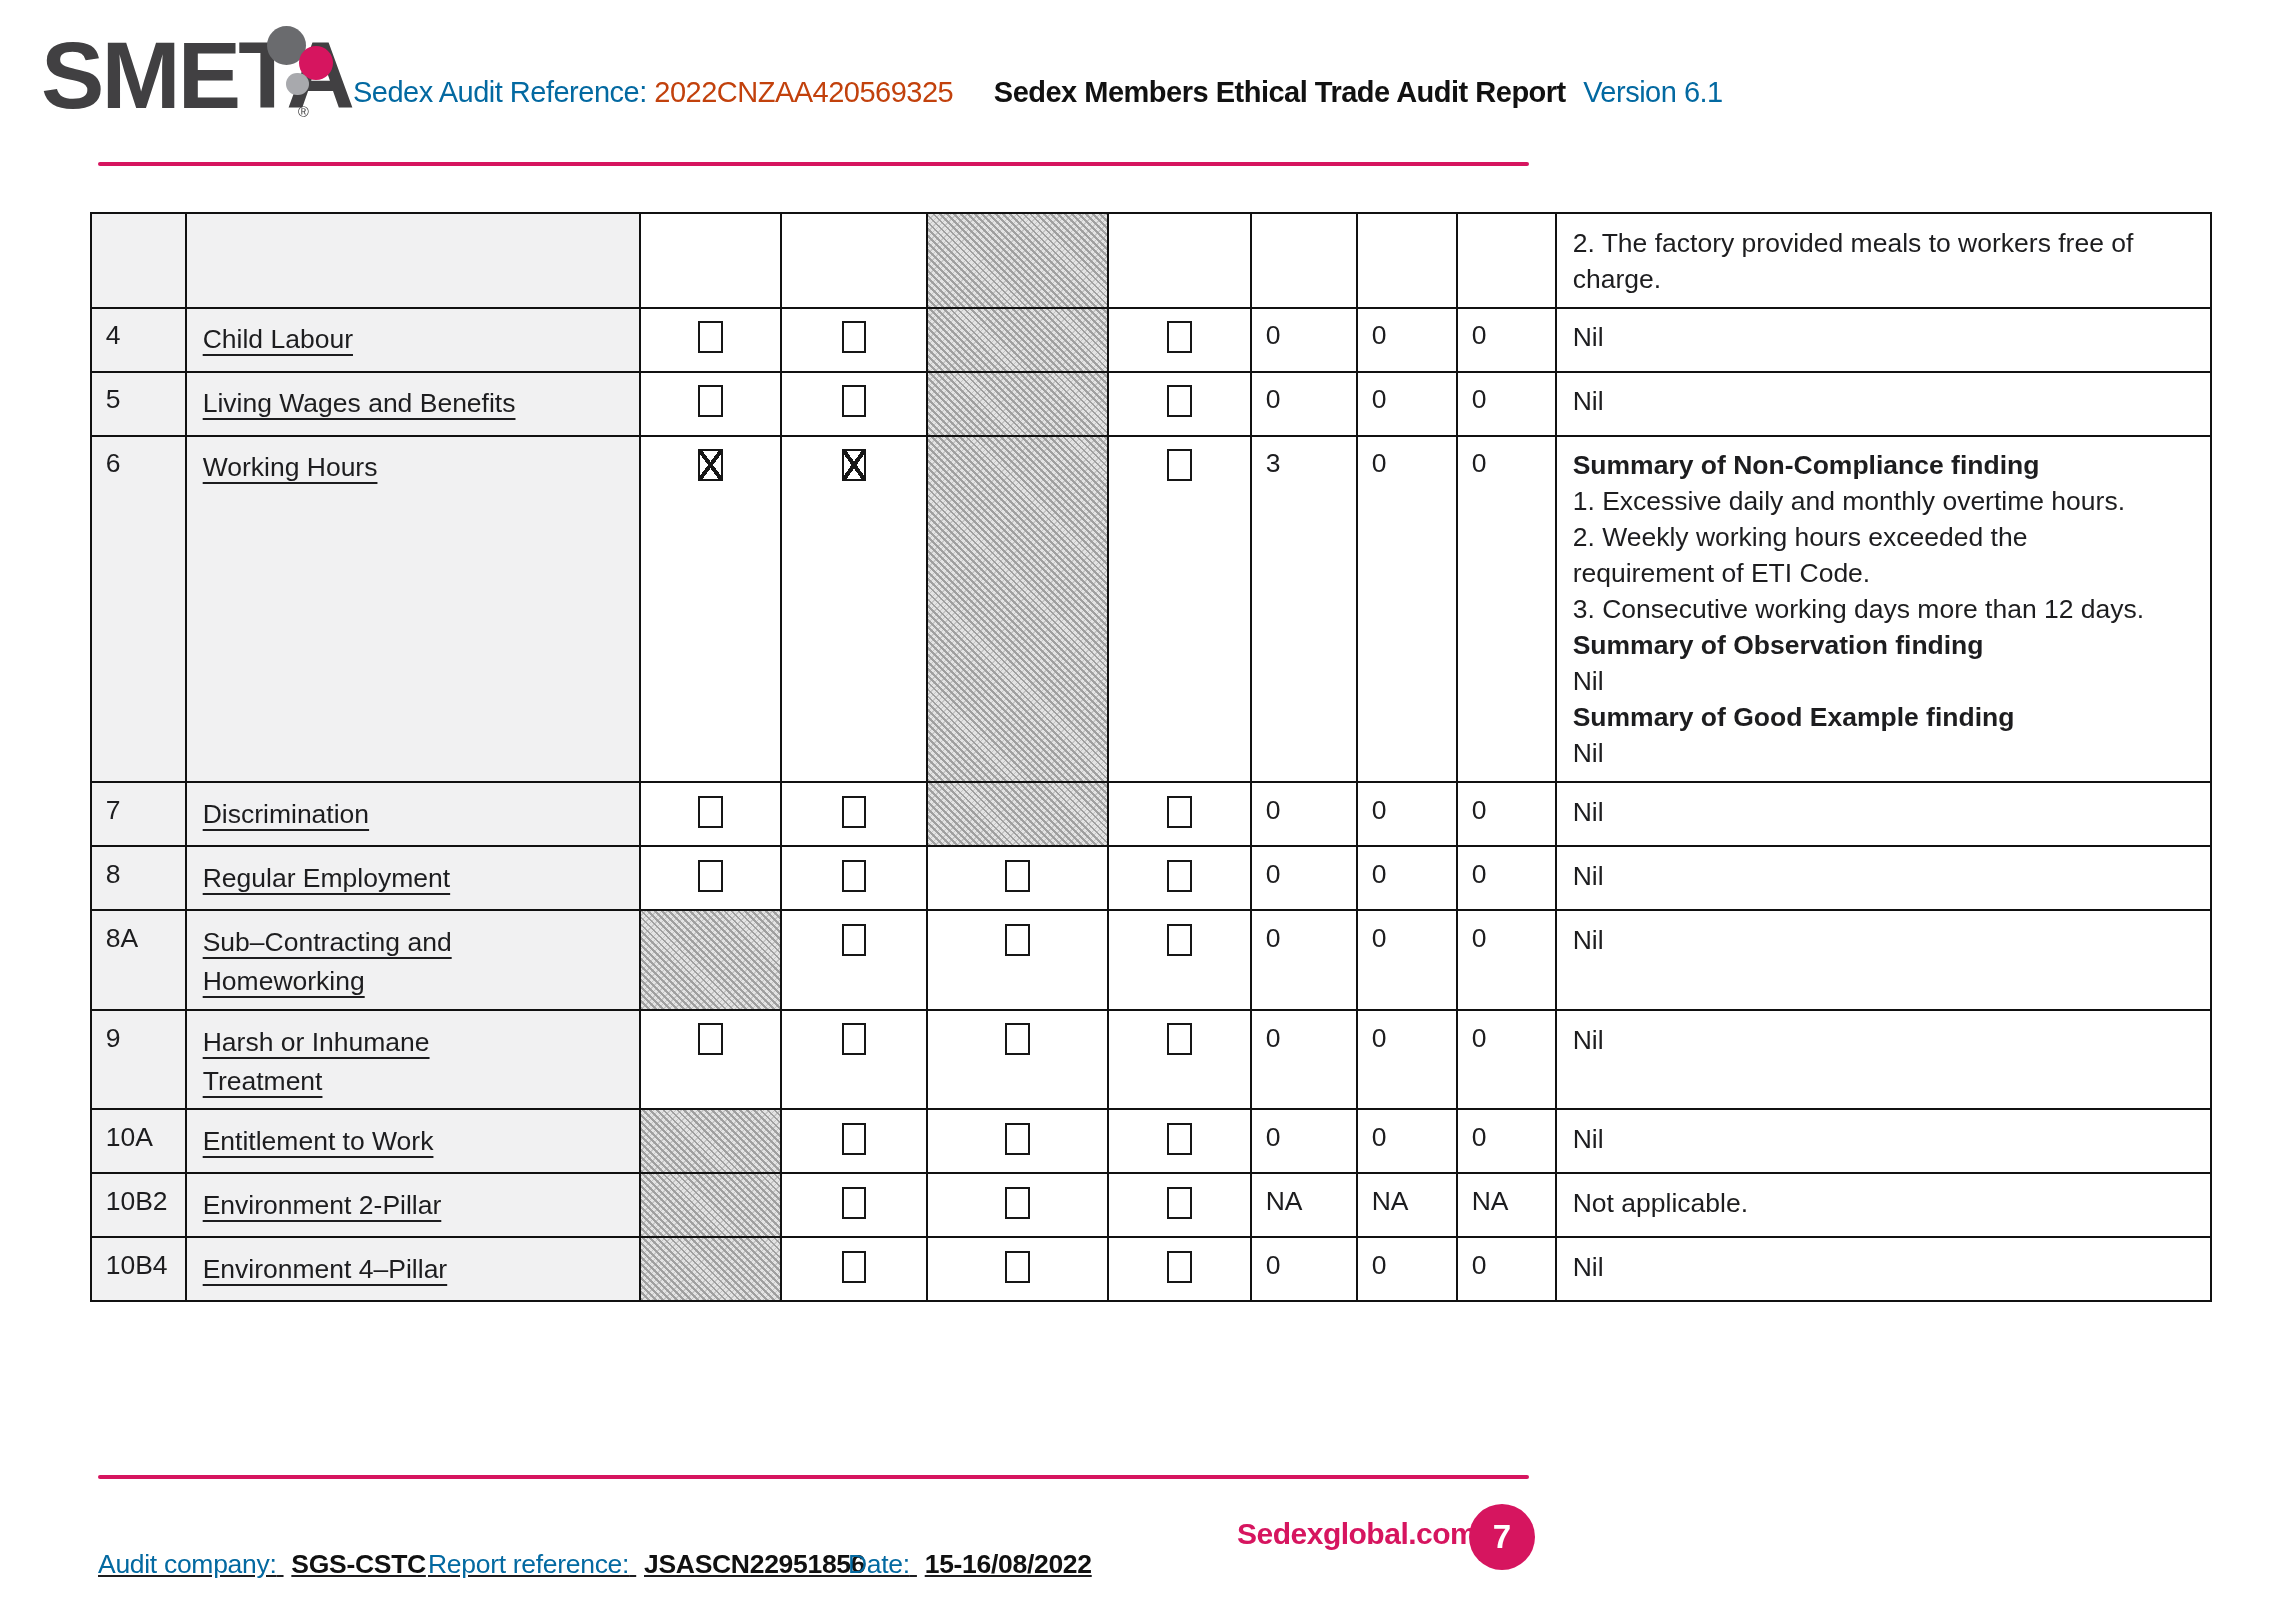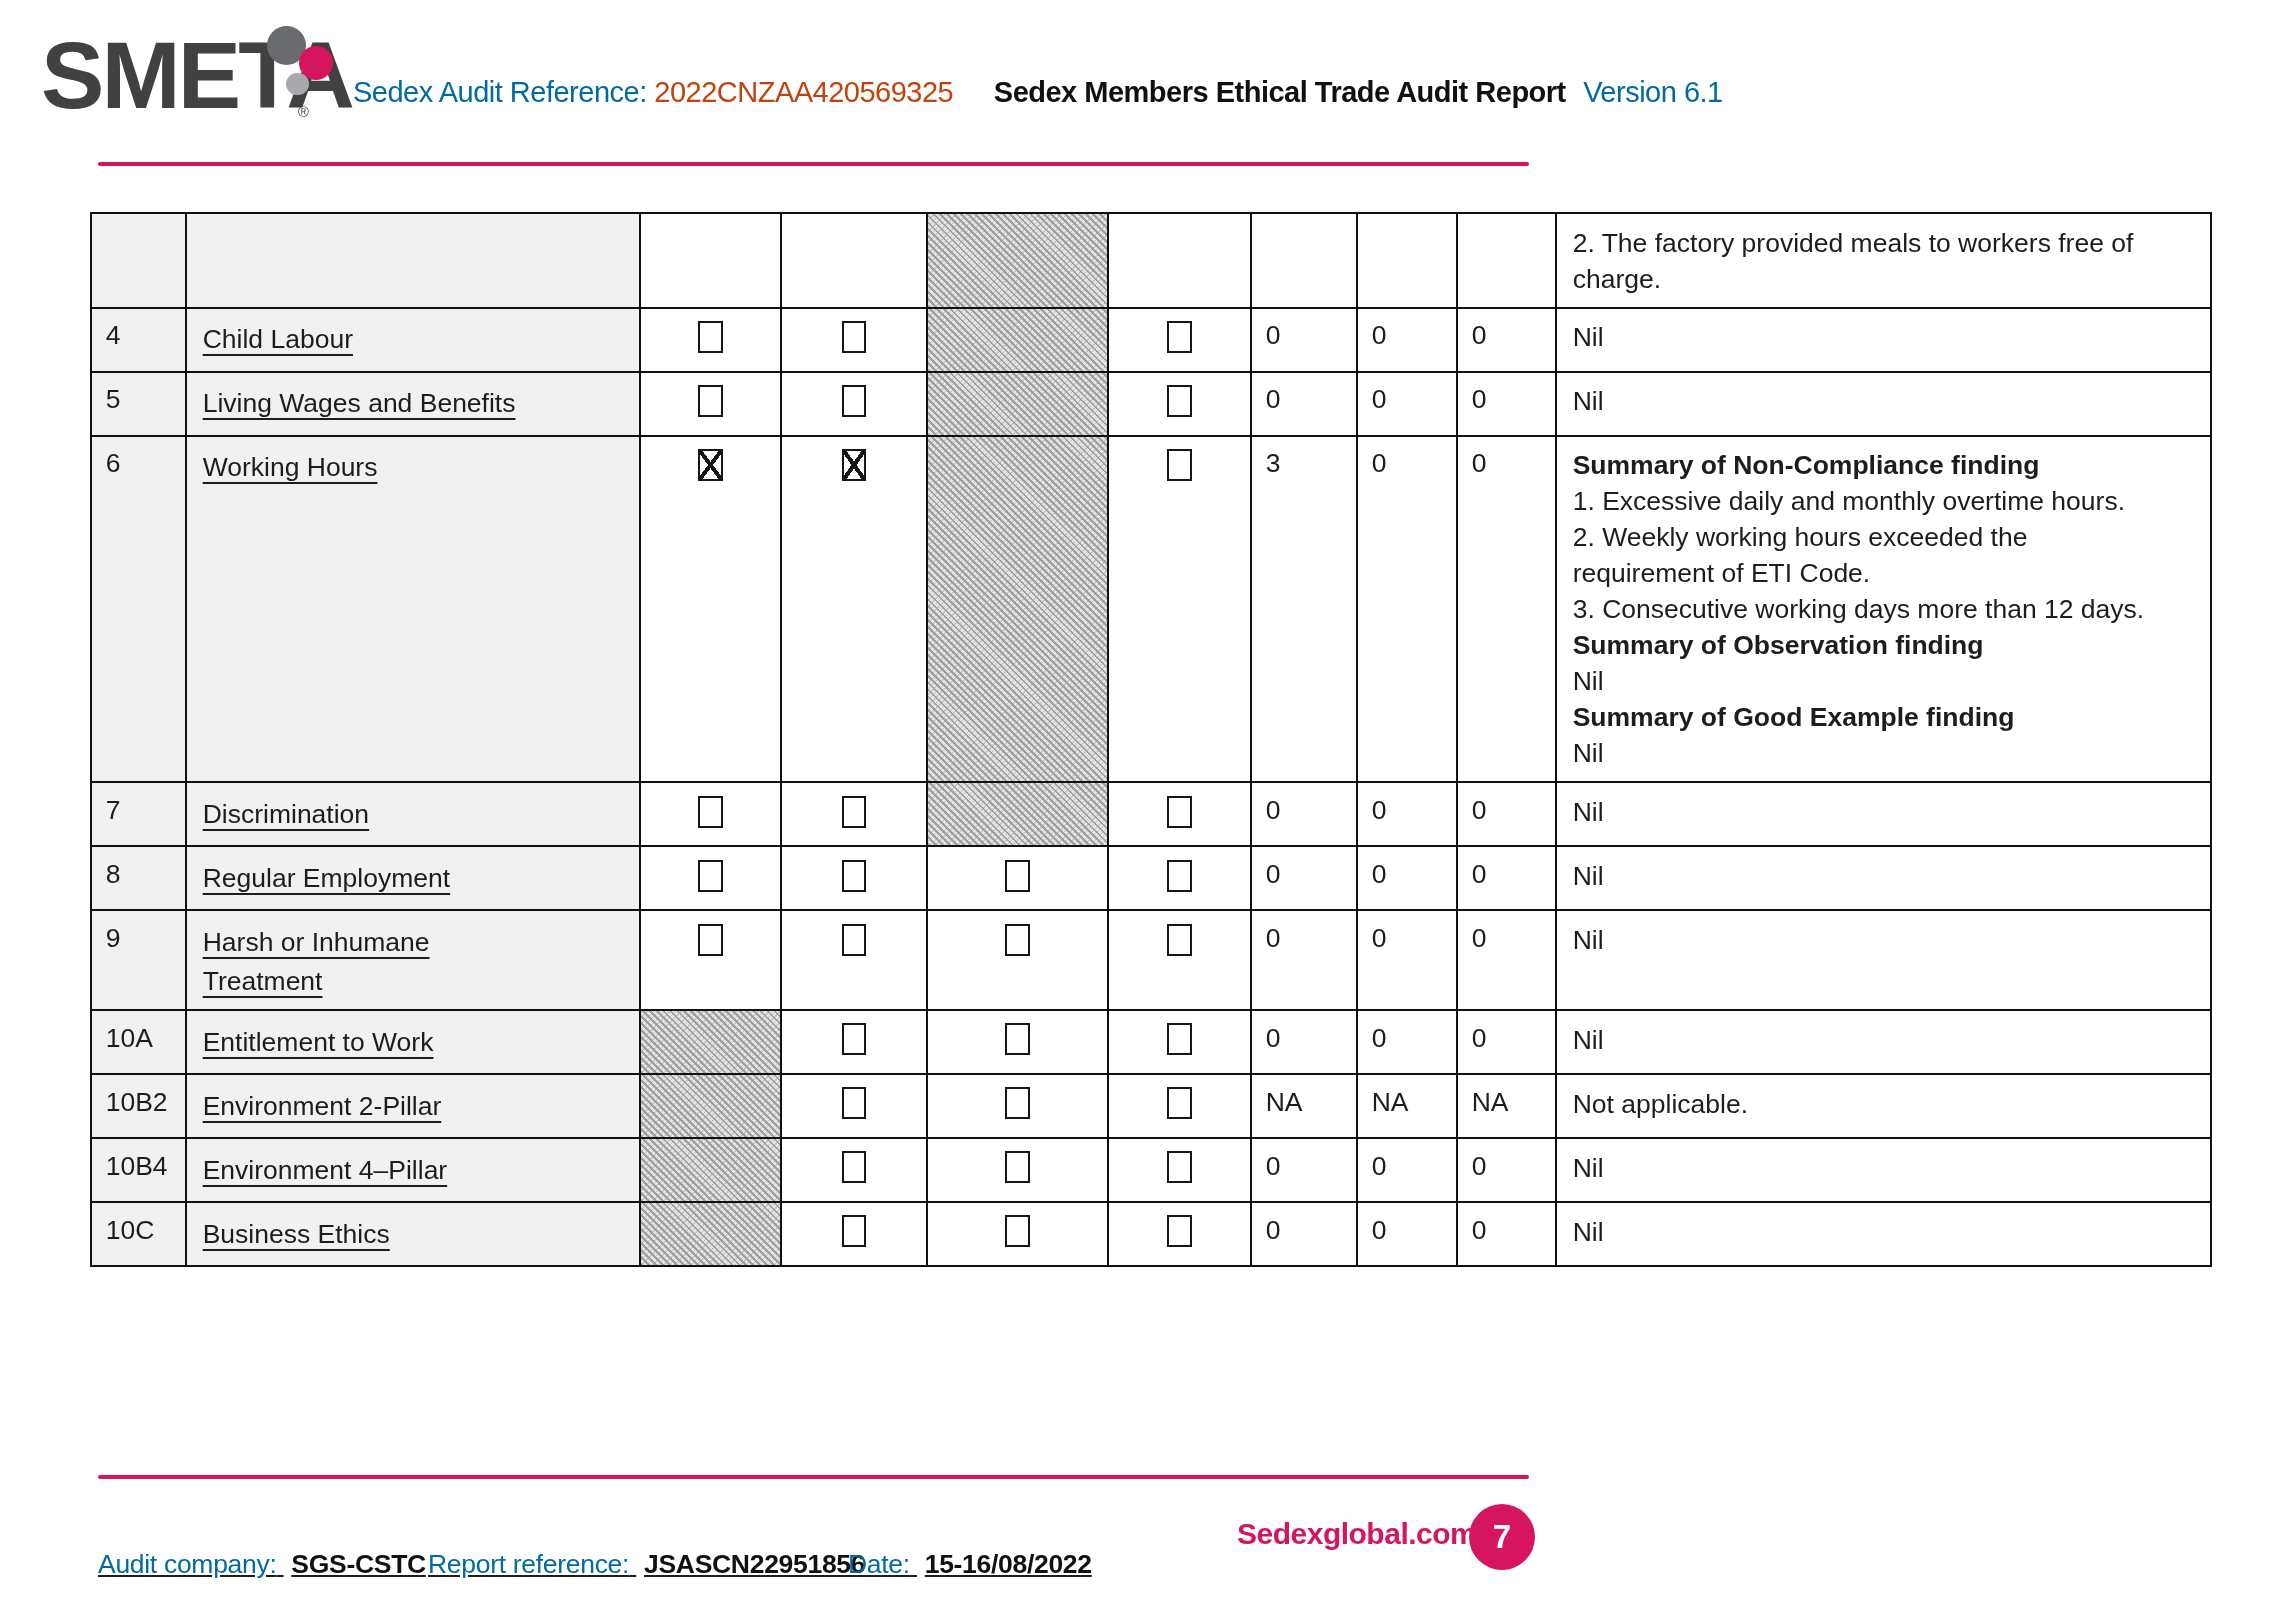--- a/index.html
+++ b/index.html
@@ -207,20 +207,34 @@
         <td class="cell-check"><span class="cb"></span></td>
         <td class="cell-check"><span class="cb"></span></td>
         <td class="cell-count">0</td>
         <td class="cell-count">0</td>
         <td class="cell-count">0</td>
         <td class="cell-finding">
           <div>Nil</div>
         </td>
       </tr>
       <tr class="row">
+        <td class="cell-num">8A</td>
+        <td class="cell-label"><span class="lbl">Sub–Contracting and Homeworking</span></td>
+        <td class="cell-check hatch"></td>
+        <td class="cell-check"><span class="cb"></span></td>
+        <td class="cell-check"><span class="cb"></span></td>
+        <td class="cell-check"><span class="cb"></span></td>
+        <td class="cell-count">0</td>
+        <td class="cell-count">0</td>
+        <td class="cell-count">0</td>
+        <td class="cell-finding">
+          <div>Nil</div>
+        </td>
+      </tr>
+      <tr class="row">
         <td class="cell-num">9</td>
         <td class="cell-label"><span class="lbl">Harsh or Inhumane Treatment</span></td>
         <td class="cell-check"><span class="cb"></span></td>
         <td class="cell-check"><span class="cb"></span></td>
         <td class="cell-check"><span class="cb"></span></td>
         <td class="cell-check"><span class="cb"></span></td>
         <td class="cell-count">0</td>
         <td class="cell-count">0</td>
         <td class="cell-count">0</td>
         <td class="cell-finding">
@@ -262,34 +276,20 @@
         <td class="cell-check"><span class="cb"></span></td>
         <td class="cell-check"><span class="cb"></span></td>
         <td class="cell-check"><span class="cb"></span></td>
         <td class="cell-count">0</td>
         <td class="cell-count">0</td>
         <td class="cell-count">0</td>
         <td class="cell-finding">
           <div>Nil</div>
         </td>
       </tr>
-      <tr class="row">
-        <td class="cell-num">10C</td>
-        <td class="cell-label"><span class="lbl">Business Ethics</span></td>
-        <td class="cell-check hatch"></td>
-        <td class="cell-check"><span class="cb"></span></td>
-        <td class="cell-check"><span class="cb"></span></td>
-        <td class="cell-check"><span class="cb"></span></td>
-        <td class="cell-count">0</td>
-        <td class="cell-count">0</td>
-        <td class="cell-count">0</td>
-        <td class="cell-finding">
-          <div>Nil</div>
-        </td>
-      </tr>
     </tbody>
 </table>
 
 <div class="rule rule-bottom"></div>
 
 <div class="footer-item f-company">
   <span class="pink-text">Audit company:</span>
   <span class="val">SGS-CSTC</span>
 </div>
 <div class="footer-item f-report">

